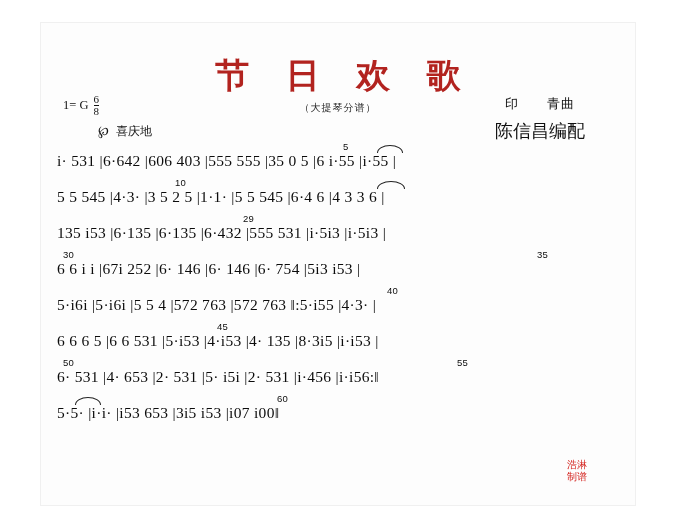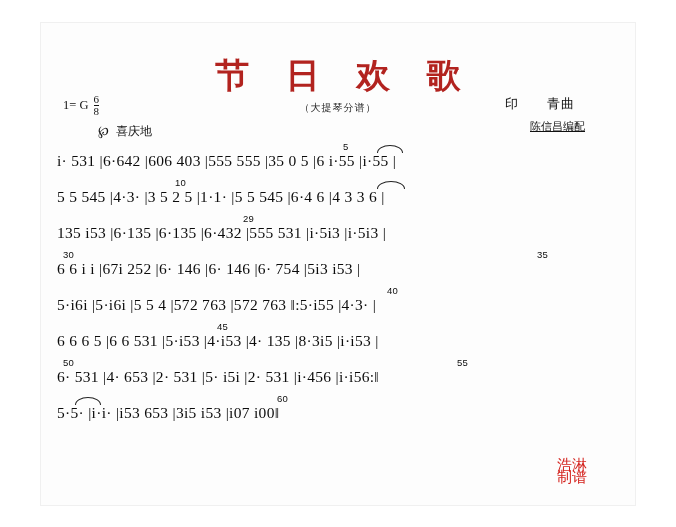--- a/index.html
+++ b/index.html
@@ -91,24 +91,23 @@
     top: 72px;
     font-size: 13px;
     color: #111;
     white-space: nowrap;
     letter-spacing: 1px;
   }
   .meta-right2 {
     position: absolute;
     right: 50px;
     top: 96px;
-    font-size: 11px;
-    color: #111;
-    white-space: nowrap;
-    text-decoration: underline;
+    font-size: 18px;
+    color: #111;
+    white-space: nowrap;
   }
   .staff {
     position: absolute;
     left: 16px;
     right: 12px;
     top: 118px;
   }
   .line {
     position: relative;
     height: 36px;
@@ -146,21 +145,21 @@
     border-top: 1px solid #222;
     border-left: 1px solid #222;
     border-right: 1px solid #222;
     border-radius: 50% 50% 0 0 / 100% 100% 0 0;
   }
   .stamp {
     position: absolute;
     right: 48px;
     bottom: 22px;
     color: #d4241f;
-    font-size: 15px;
+    font-size: 10px;
     line-height: 12px;
     text-align: center;
     font-family: "Liberation Sans", sans-serif;
   }
 </style>
 </head>
 <body>
 
 <div id="page">
   <div class="sheet">

